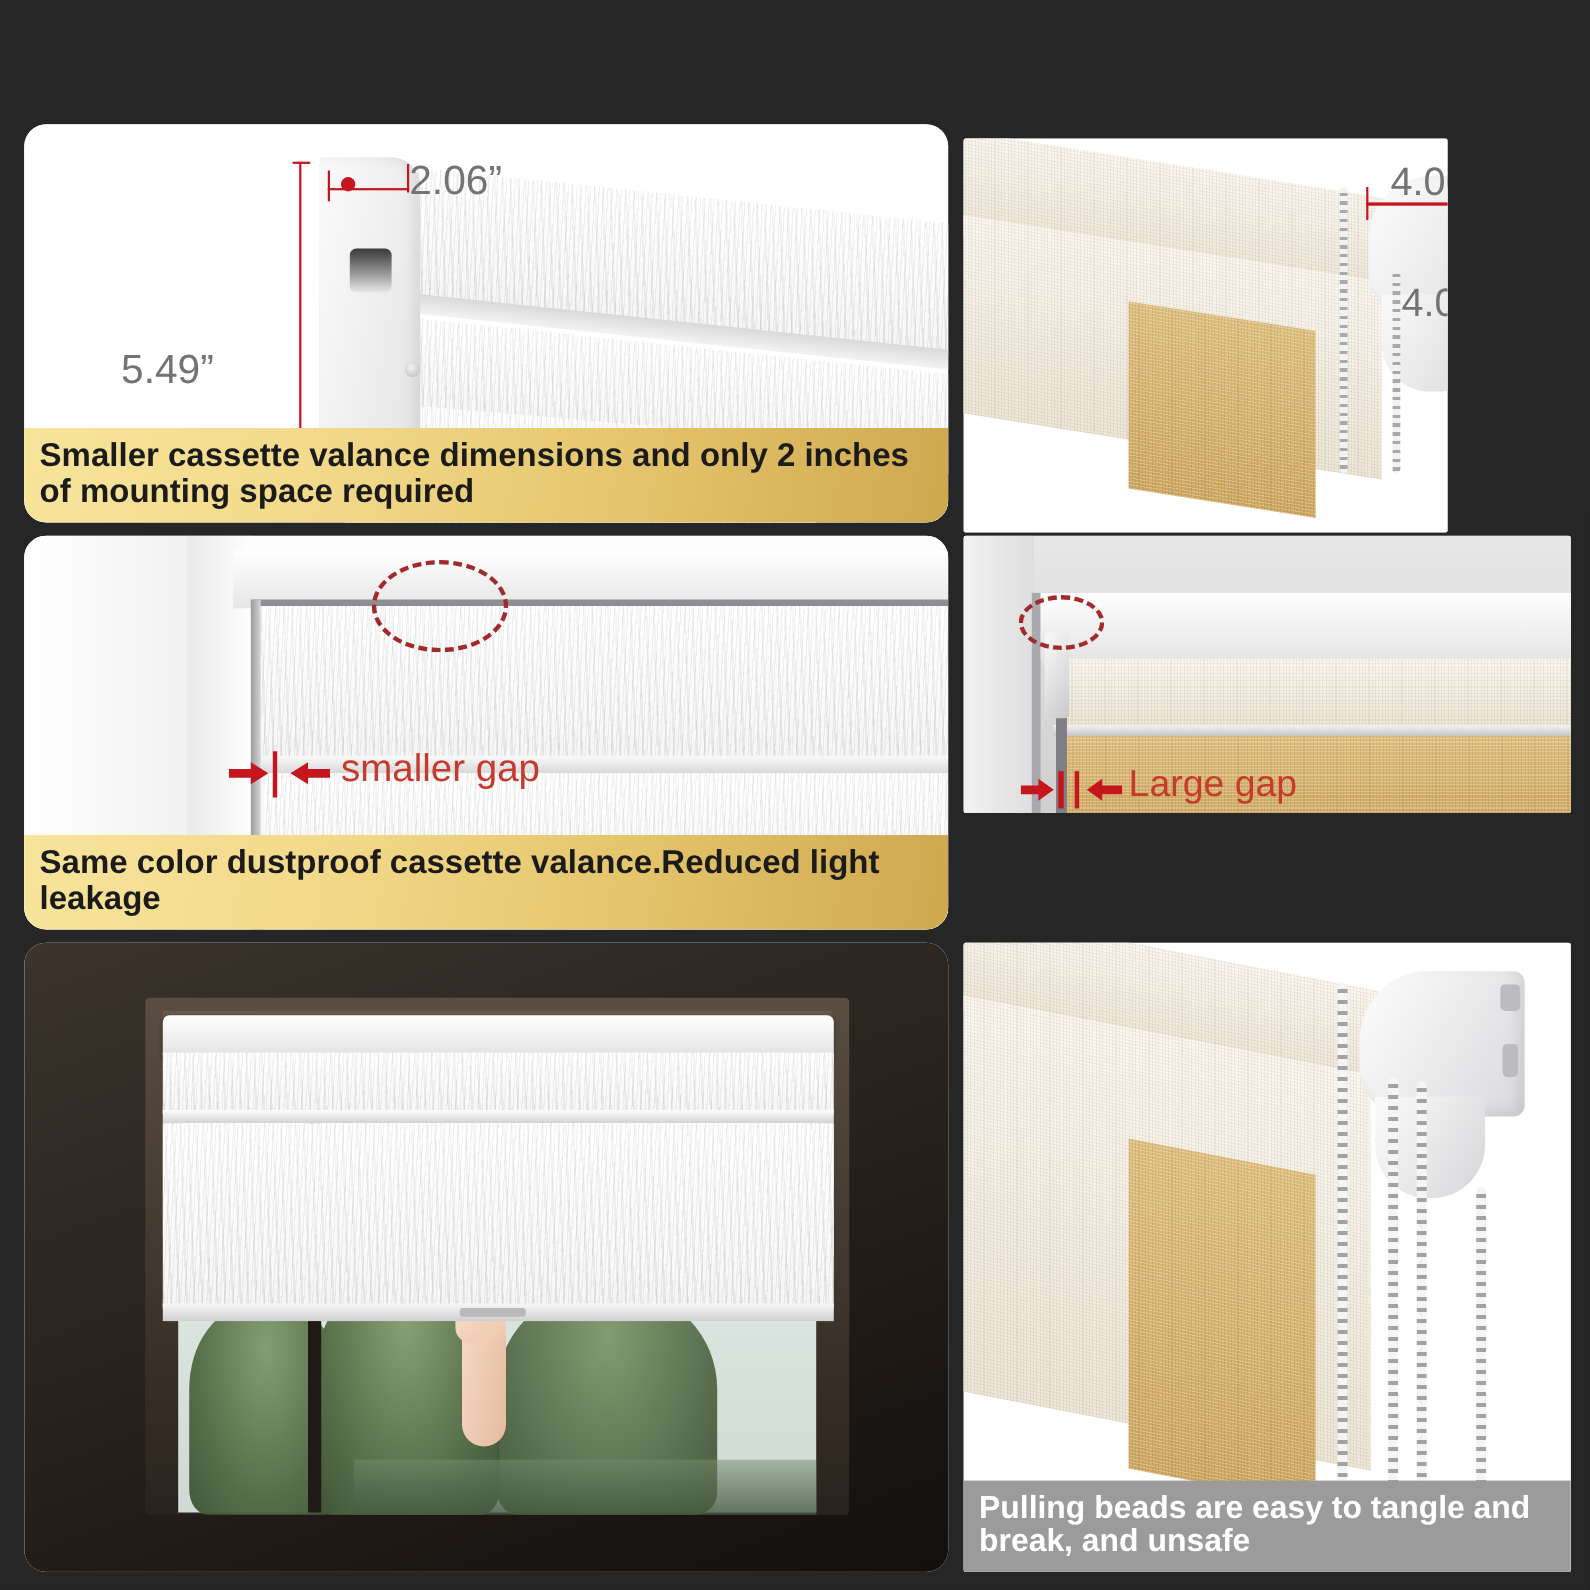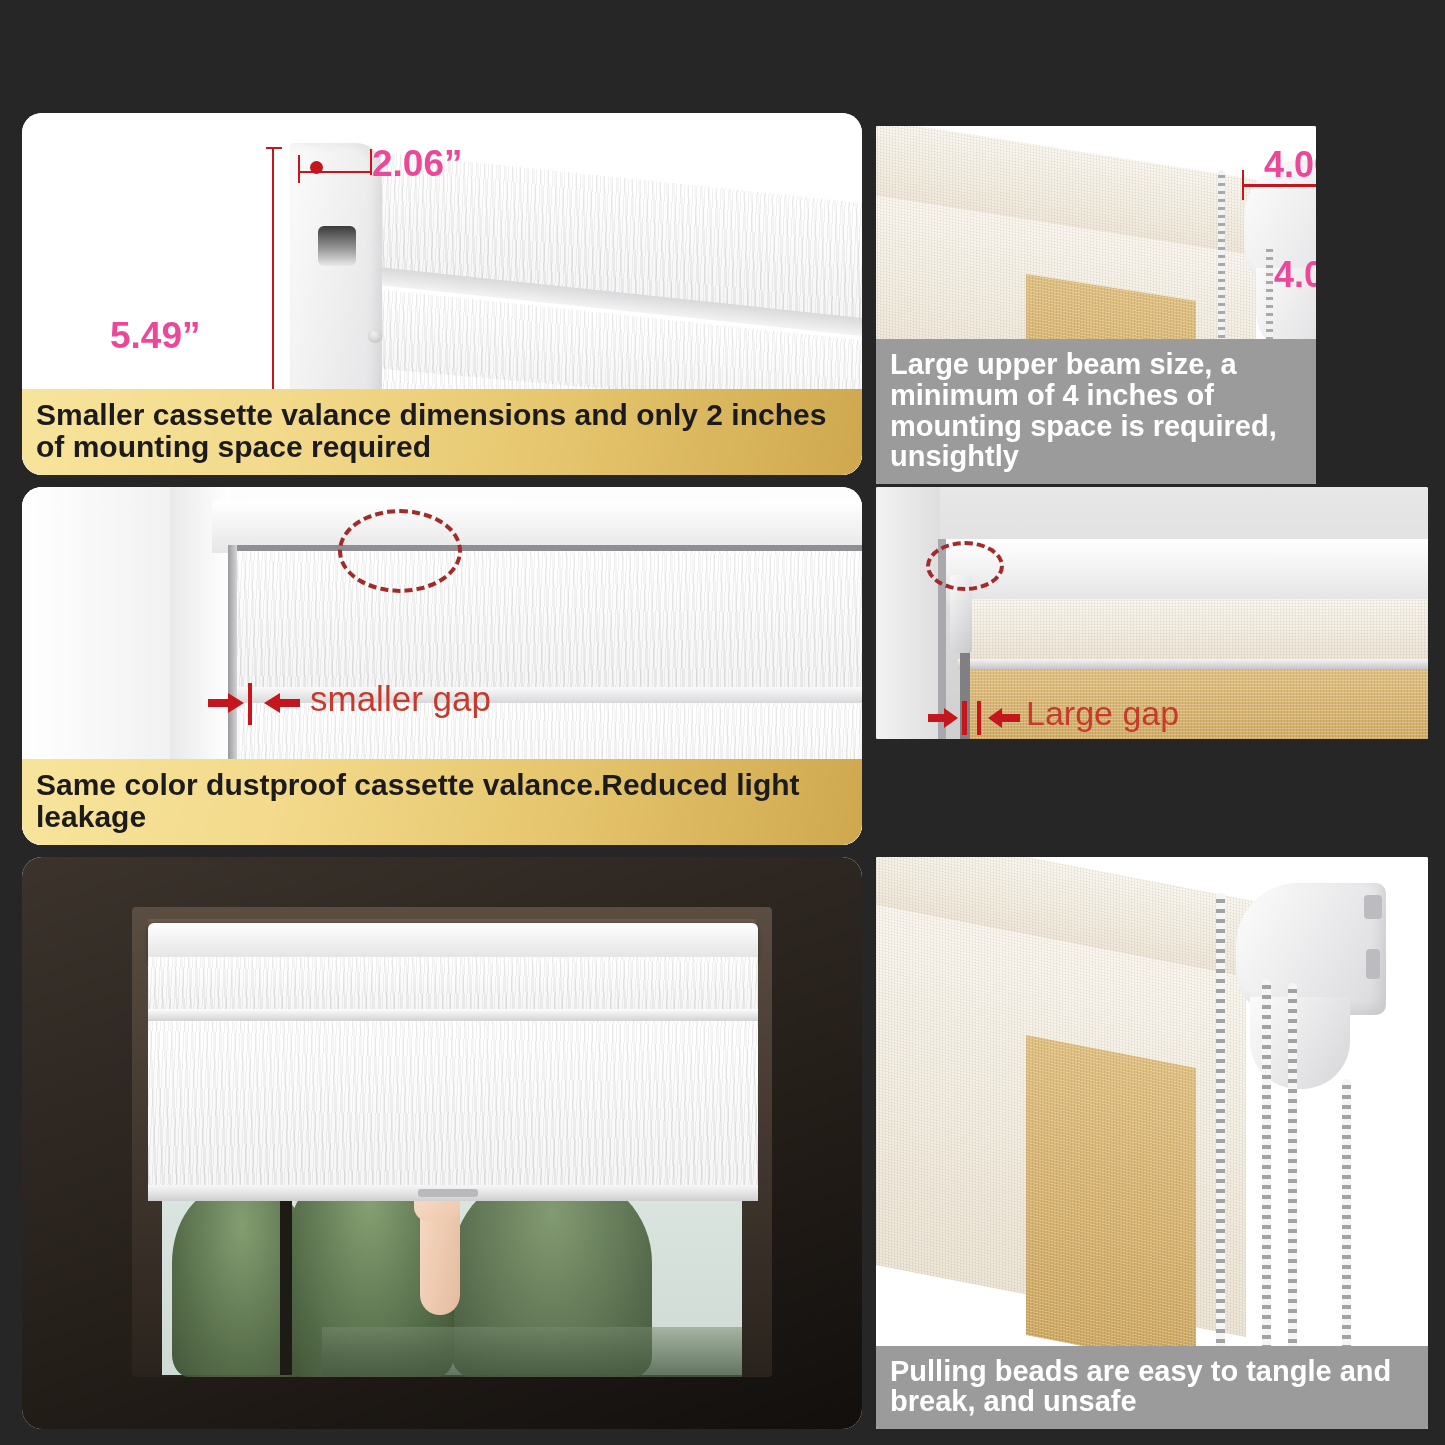--- a/index.html
+++ b/index.html
@@ -63,21 +63,21 @@
       linear-gradient(180deg,#fbf7ef,#eee6d6);
   }
   .linen-tan {
     background:
       repeating-linear-gradient(90deg, rgba(0,0,0,0.07) 0 1px, rgba(0,0,0,0) 1px 3px),
       repeating-linear-gradient(0deg, rgba(255,255,255,0.25) 0 1px, rgba(0,0,0,0) 1px 3px),
       linear-gradient(180deg,#e0bf7e,#cfa85f);
   }
 
   
-  .dimtxt { position:absolute; color:#ec4899; font-weight:700; white-space:nowrap; text-shadow:0 0 1px #fff; }
+  .dimtxt { position:absolute; color:#737373; font-weight:400; white-space:nowrap; text-shadow:0 0 1px #fff; }
   .redline { position:absolute; background:#C4161C; }
   .gaptxt { position:absolute; color:#C63A2E; white-space:nowrap; font-weight:400; }
 </style>
 </head>
 <body>
 
 <div class="page">
 
 
   <div class="panel left p1">
@@ -143,21 +143,20 @@
 
       <div class="redline" style="left:366px;top:44px;width:2px;height:30px;"></div>
       <div class="redline" style="left:366px;top:58px;width:126px;height:3px;"></div>
       <div class="redline" style="left:490px;top:44px;width:2px;height:32px;"></div>
       <div class="redline" style="left:516px;top:56px;width:2px;height:172px;"></div>
       <div class="redline" style="left:506px;top:56px;width:22px;height:2px;"></div>
       <div class="redline" style="left:462px;top:226px;width:66px;height:2px;"></div>
       <div class="dimtxt" style="left:388px;top:18px;font-size:36px;">4.00”</div>
       <div class="dimtxt" style="left:398px;top:128px;font-size:36px;">4.00”</div>
     </div>
-    <div class="caption gray cap-r">Large upper beam size, a minimum of 4 inches of mounting space is required, unsightly</div>
   </div>
 
   <div class="panel left p3">
     <div class="art" style="background:linear-gradient(180deg,#fdfdfd,#f3f3f3);">
       <div style="position:absolute;left:0;top:0;width:150px;height:100%;
                   background:linear-gradient(90deg,#ffffff,#f1f1f1);"></div>
       <div style="position:absolute;left:148px;top:0;width:60px;height:100%;
                   background:linear-gradient(90deg,#e9e9e9,#ffffff);"></div>
       <div style="position:absolute;left:190px;top:14px;width:650px;height:52px;
                   background:linear-gradient(180deg,#ffffff,#e6e6e6);"></div>

